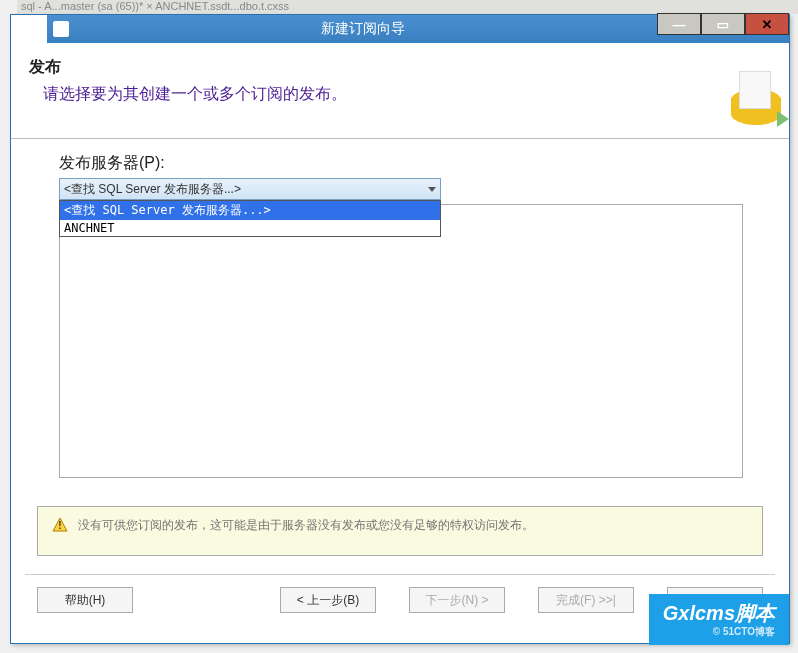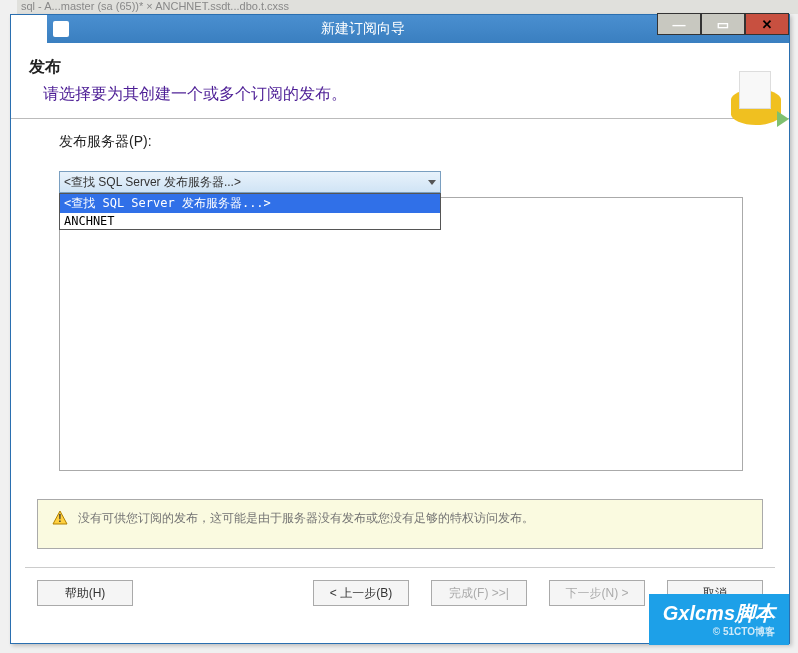--- a/index.html
+++ b/index.html
@@ -66,21 +66,21 @@
       justify-content: center;
       font-size: 13px;
       font-weight: bold;
       border: 1px solid #333;
       margin-top: -2px;
     }
     .win-min { background: #c8c8c0; }
     .win-max { background: #c8c8c0; }
     .win-close { background: #c85040; color: #000; }
     .header {
-      height: 76px;
+      height: 96px;
       background: #fff;
       border-bottom: 1px solid #bbb;
       padding: 14px 18px;
       position: relative;
     }
     .header h2 {
       font-size: 16px;
       font-weight: bold;
       color: #222;
     }
@@ -114,23 +114,23 @@
       position: absolute;
       right: 18px; top: 18px;
       width: 32px; height: 38px;
       background: #f8f8f8;
       border: 1px solid #ddd;
     }
     .content {
       padding: 14px 48px 10px 48px;
     }
     .label {
-      font-size: 14px;
+      font-size: 16px;
       color: #222;
-      margin-bottom: 20px;
+      margin-bottom: 4px;
     }
     .combo-wrap { position: relative; }
     .combo {
       width: 382px;
       height: 22px;
       border: 1px solid #7a9fc0;
       background: linear-gradient(#e8f2fb, #d0e4f5);
       display: flex;
       align-items: center;
       padding-left: 4px;
@@ -189,21 +189,21 @@
     .warn-text {
       font-size: 12px;
       color: #737373;
     }
     .divider {
       margin: 18px 14px 0 14px;
       border-top: 1px solid #ccc;
     }
     .buttons {
       display: flex;
-      gap: 22px;
+      gap: 33px;
       padding: 12px 26px;
       align-items: flex-end;
     }
     .buttons .spacer { flex: 1; }
     .btn {
       height: 26px;
       min-width: 96px;
       border: 1px solid #aaa;
       background: #f5f5f5;
       font-size: 12px;
@@ -284,22 +284,22 @@
     </span>
     <span class="warn-text">没有可供您订阅的发布，这可能是由于服务器没有发布或您没有足够的特权访问发布。</span>
   </div>
 
   <div class="divider"></div>
 
   <div class="buttons">
     <button class="btn">帮助(H)</button>
     <div class="spacer"></div>
     <button class="btn">&lt; 上一步(B)</button>
+    <button class="btn disabled">下一步(N) &gt;</button>
     <button class="btn disabled">完成(F) &gt;&gt;|</button>
-    <button class="btn disabled">下一步(N) &gt;</button>
     <button class="btn">取消</button>
   </div>
 </div>
 
 <div class="watermark">
   <span>Gxlcms脚本</span>
   <small>© 51CTO博客</small>
 </div>
 
 </body></html>

